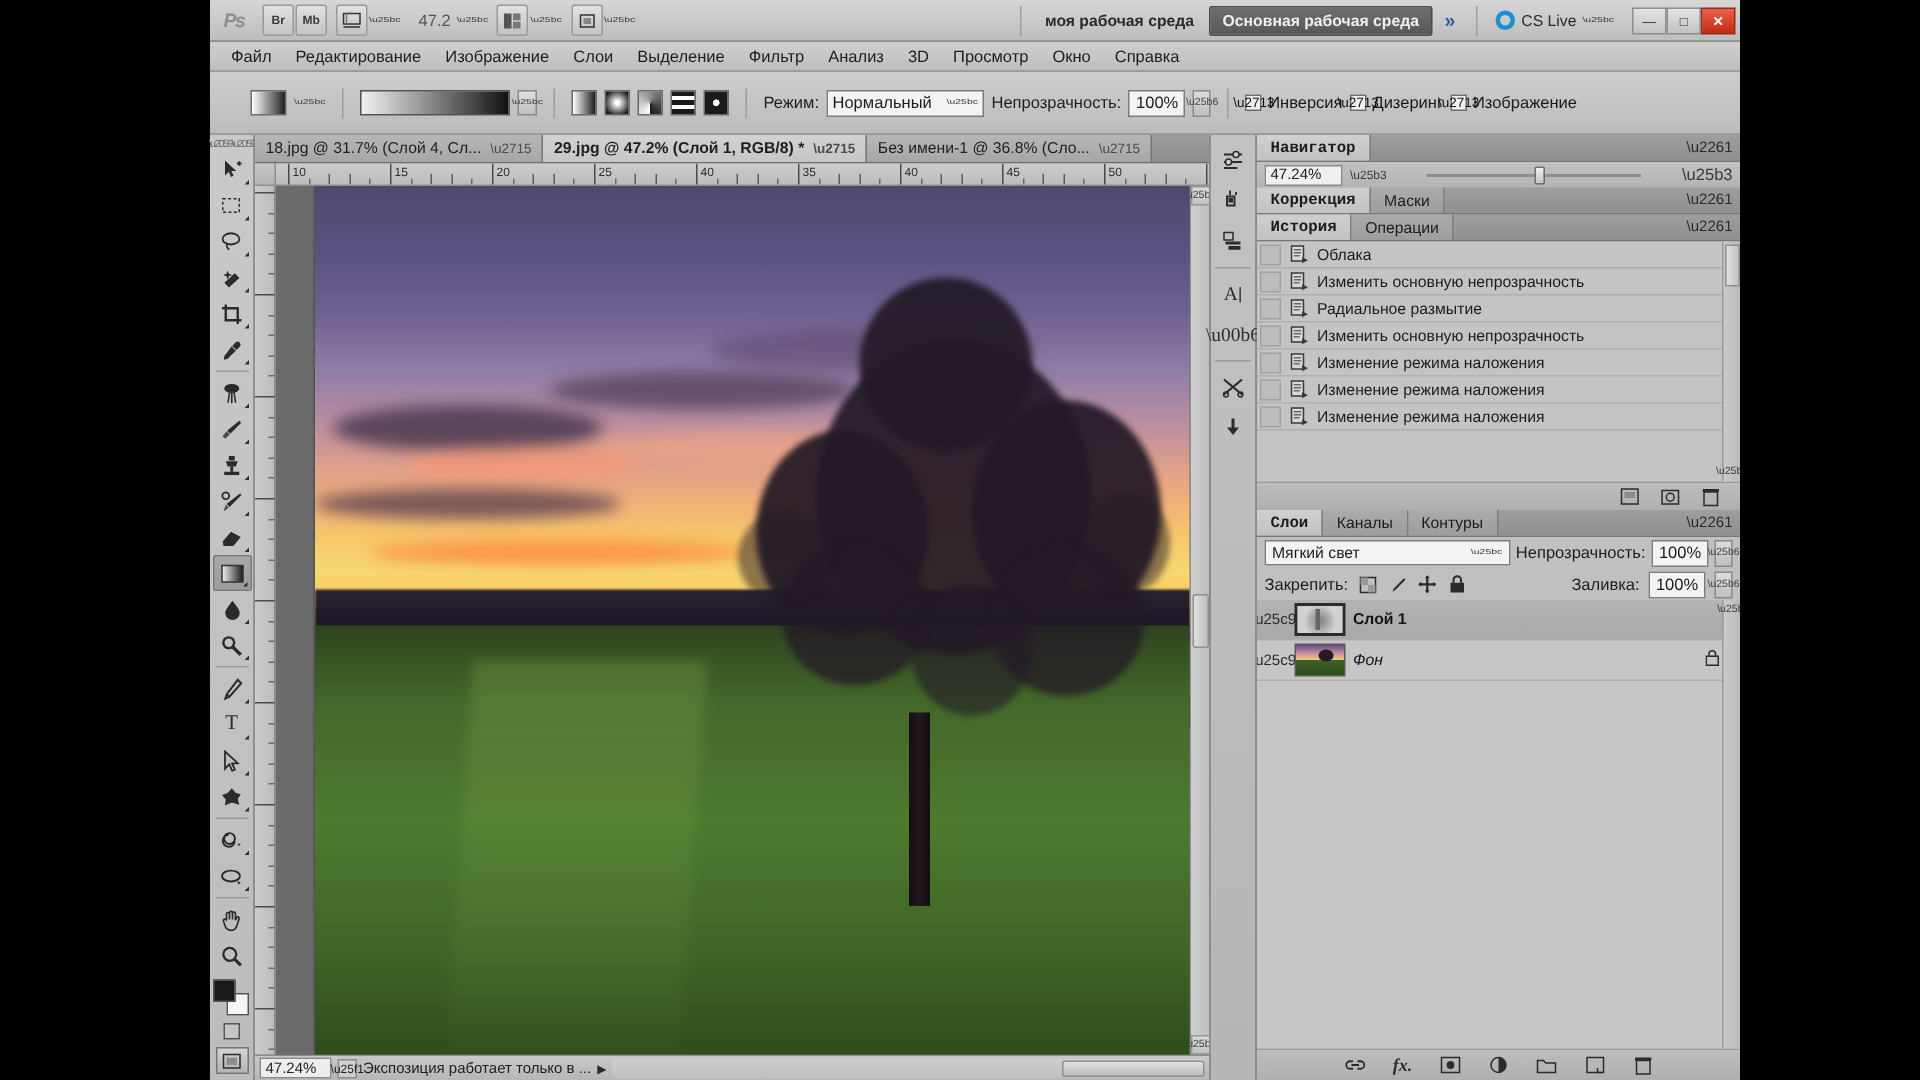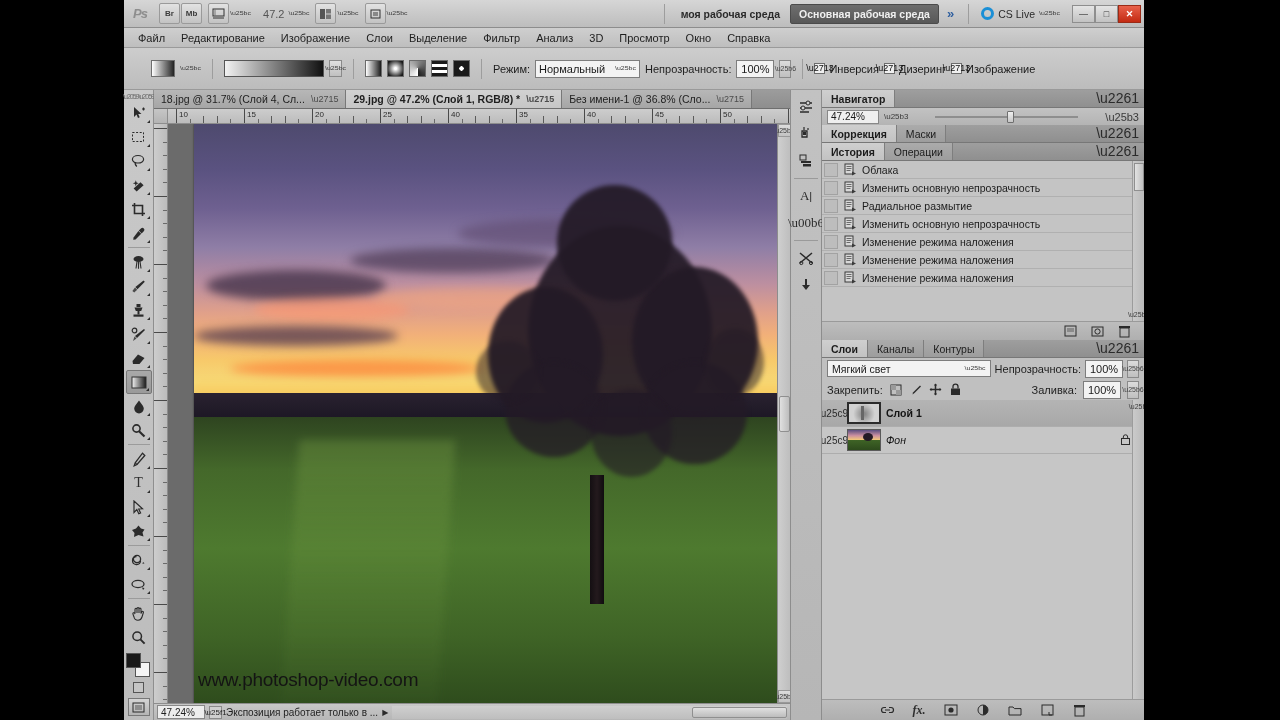--- a/index.html
+++ b/index.html
@@ -1,19 +1,19 @@
 <!DOCTYPE html>
 <html><head>
 <meta charset="utf-8">
 <style>
   * { box-sizing: border-box; margin:0; padding:0; }
   html,body { width:1280px; height:720px; overflow:hidden; background:#000; }
   body { font-family:"Liberation Sans", sans-serif; font-size:11px; color:#1a1a1a; }
 
-  #app { position:absolute; left:124px; top:0; width:1020px; height:720px;
+  #app { position:absolute; left:140px; top:0; width:1020px; height:720px;
          background:#22c55e; display:flex; flex-direction:column; }
   .blk-l { position:absolute; left:0; top:0; width:130px; height:720px; background:#000; }
   .blk-r { position:absolute; left:1150px; top:0; width:130px; height:720px; background:#000; }
 
   
   .appbar { height:28px; background:linear-gradient(#d6d6d6,#bdbdbd);
             border-bottom:1px solid #8d8d8d; display:flex; align-items:center;
             padding:0 3px; gap:2px; position:relative; }
   .ps-logo { width:26px; height:22px; display:flex; align-items:center; justify-content:center;
              font-weight:bold; font-size:13px; color:#8e8e8e; letter-spacing:-1px; font-style:italic; }
@@ -169,22 +169,22 @@
   .dicon { width:26px; height:26px; border:1px solid transparent; display:flex; align-items:center;
            justify-content:center; font-size:14px; color:#2b2b2b; }
   .dsep { width:24px; height:1px; background:#9a9a9a; margin:3px 0; }
 
   
   .panels { width:322px; background:#b2b2b2; display:flex; flex-direction:column; }
   .ptabs { height:18px; background:linear-gradient(#9e9e9e,#8f8f8f); display:flex; align-items:flex-end;
            border-bottom:1px solid #777; }
   .ptab { height:17px; padding:0 9px; font-size:10.5px; display:flex; align-items:center;
           background:linear-gradient(#ababab,#9d9d9d); border-right:1px solid #7e7e7e; color:#1c1c1c; }
-  .ptab.active { background:linear-gradient(#cfcfcf,#c2c2c2); font-weight:bold; }
-  .pmenu { margin-left:auto; padding:0 5px; font-size:14px; color:#2b2b2b; line-height:17px; }
+  .ptab.active { background:linear-gradient(#cfcfcf,#c2c2c2); font-weight:bold;font-family:Liberation Mono, monospace; }
+  .pmenu { margin-left:auto; padding:0 5px; font-size:10px; color:#2b2b2b; line-height:17px; }
   .pbody { background:#c0c0c0; }
 
   .navthumb { margin:6px auto 0; width:262px; height:160px; position:relative;
               border:1px solid #6f6f6f; overflow:hidden; }
   .navbox { position:absolute; left:44px; top:1px; width:156px; height:157px;
             border:2px solid #f2705a; }
   .handcur { position:absolute; left:144px; top:112px; font-size:18px; color:#fff;
              text-shadow:0 0 1px #333,0 0 2px #333; }
   .navfoot { height:17px; display:flex; align-items:center; gap:5px; padding:0 5px;
              background:linear-gradient(#c2c2c2,#b4b4b4); }
@@ -656,21 +656,20 @@
               <i style="left:18%;top:18%;width:64%;height:62%;"></i>
               <i style="left:4%;top:36%;width:40%;height:40%;"></i>
               <i style="left:54%;top:30%;width:44%;height:44%;"></i>
               <i style="left:28%;top:6%;width:40%;height:34%;"></i>
               <i style="left:10%;top:58%;width:34%;height:28%;opacity:.75"></i>
               <i style="left:58%;top:58%;width:36%;height:30%;opacity:.75"></i>
               <i style="left:40%;top:66%;width:28%;height:26%;opacity:.6"></i>
               <i style="left:0%;top:52%;width:22%;height:18%;opacity:.5"></i>
               <i style="left:80%;top:48%;width:20%;height:20%;opacity:.5"></i>
             </div>
-            <div class="wmark">www.photoshop-video.com</div>
           </div>
         </div>
         <div class="vscroll">
           <div class="sarrow">\u25b2</div>
           <div class="sthumb"></div>
           <div class="sarrow">\u25bc</div>
         </div>
       </div>
 
       <div class="statusbar">

